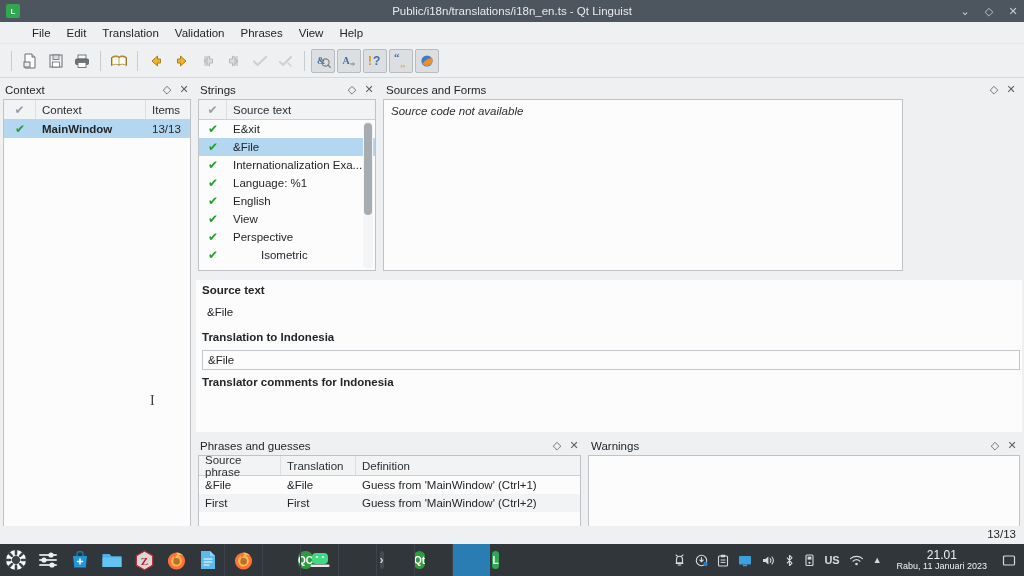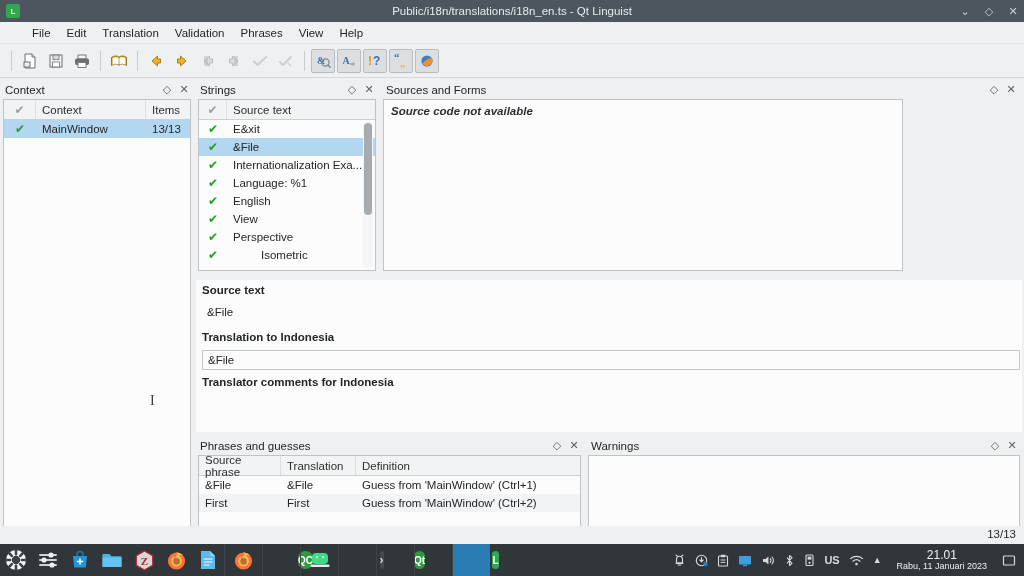--- a/index.html
+++ b/index.html
@@ -113,21 +113,21 @@
     position: absolute; right: 2px; top: 21px; width: 10px; height: 148px;
     background: #f4f5f6; border-radius: 5px;
   }
   #strings-thumb {
     position: absolute; left: 1px; top: 2px; width: 8px; height: 92px;
     background: #a7acb1; border-radius: 4px;
   }
 
   
   #sources-dock { position: absolute; left: 381px; top: 80px; width: 640px; height: 195px; }
-  #sources-body { position: absolute; left: 2px; top: 19px; width: 520px; height: 172px; font-weight: bold; }
+  #sources-body { position: absolute; left: 2px; top: 19px; width: 520px; height: 172px; }
   #sources-body .srctext {
     font-style: italic; font-size: 11.5px; color: #2b2f33; padding: 5px 7px;
   }
 
   
   #editor { position: absolute; left: 196px; top: 280px; width: 826px; height: 152px; background: #fcfcfc; }
   .ed-label { font-weight: bold; font-size: 11.5px; color: #232629; }
   .ed-static { font-size: 11.5px; color: #232629; }
   .ed-input {
     height: 20px; background: #fcfcfc; border: 1px solid #c3c7cb;
@@ -339,21 +339,21 @@
         <div class="th" style="width:32px;justify-content:center;">
           <span class="check dim">✔</span>
         </div>
         <div class="th" style="width:110px;">Context</div>
         <div class="th" style="flex:1;">Items</div>
       </div>
       <div class="trow selected">
         <div class="td" style="width:32px;justify-content:center;">
           <span class="check">✔</span>
         </div>
-        <div class="td" style="width:110px;font-weight:normal;">MainWindow</div>
+        <div class="td" style="width:110px;font-weight:bold;">MainWindow</div>
         <div class="td" style="flex:1;">13/13</div>
       </div>
     </div>
   </div>
 
   <div id="strings-dock">
     <div class="dock-title">
       <span class="dock-label">Strings</span>
       <span class="dock-btn">◇</span>
       <span class="dock-btn">✕</span>

